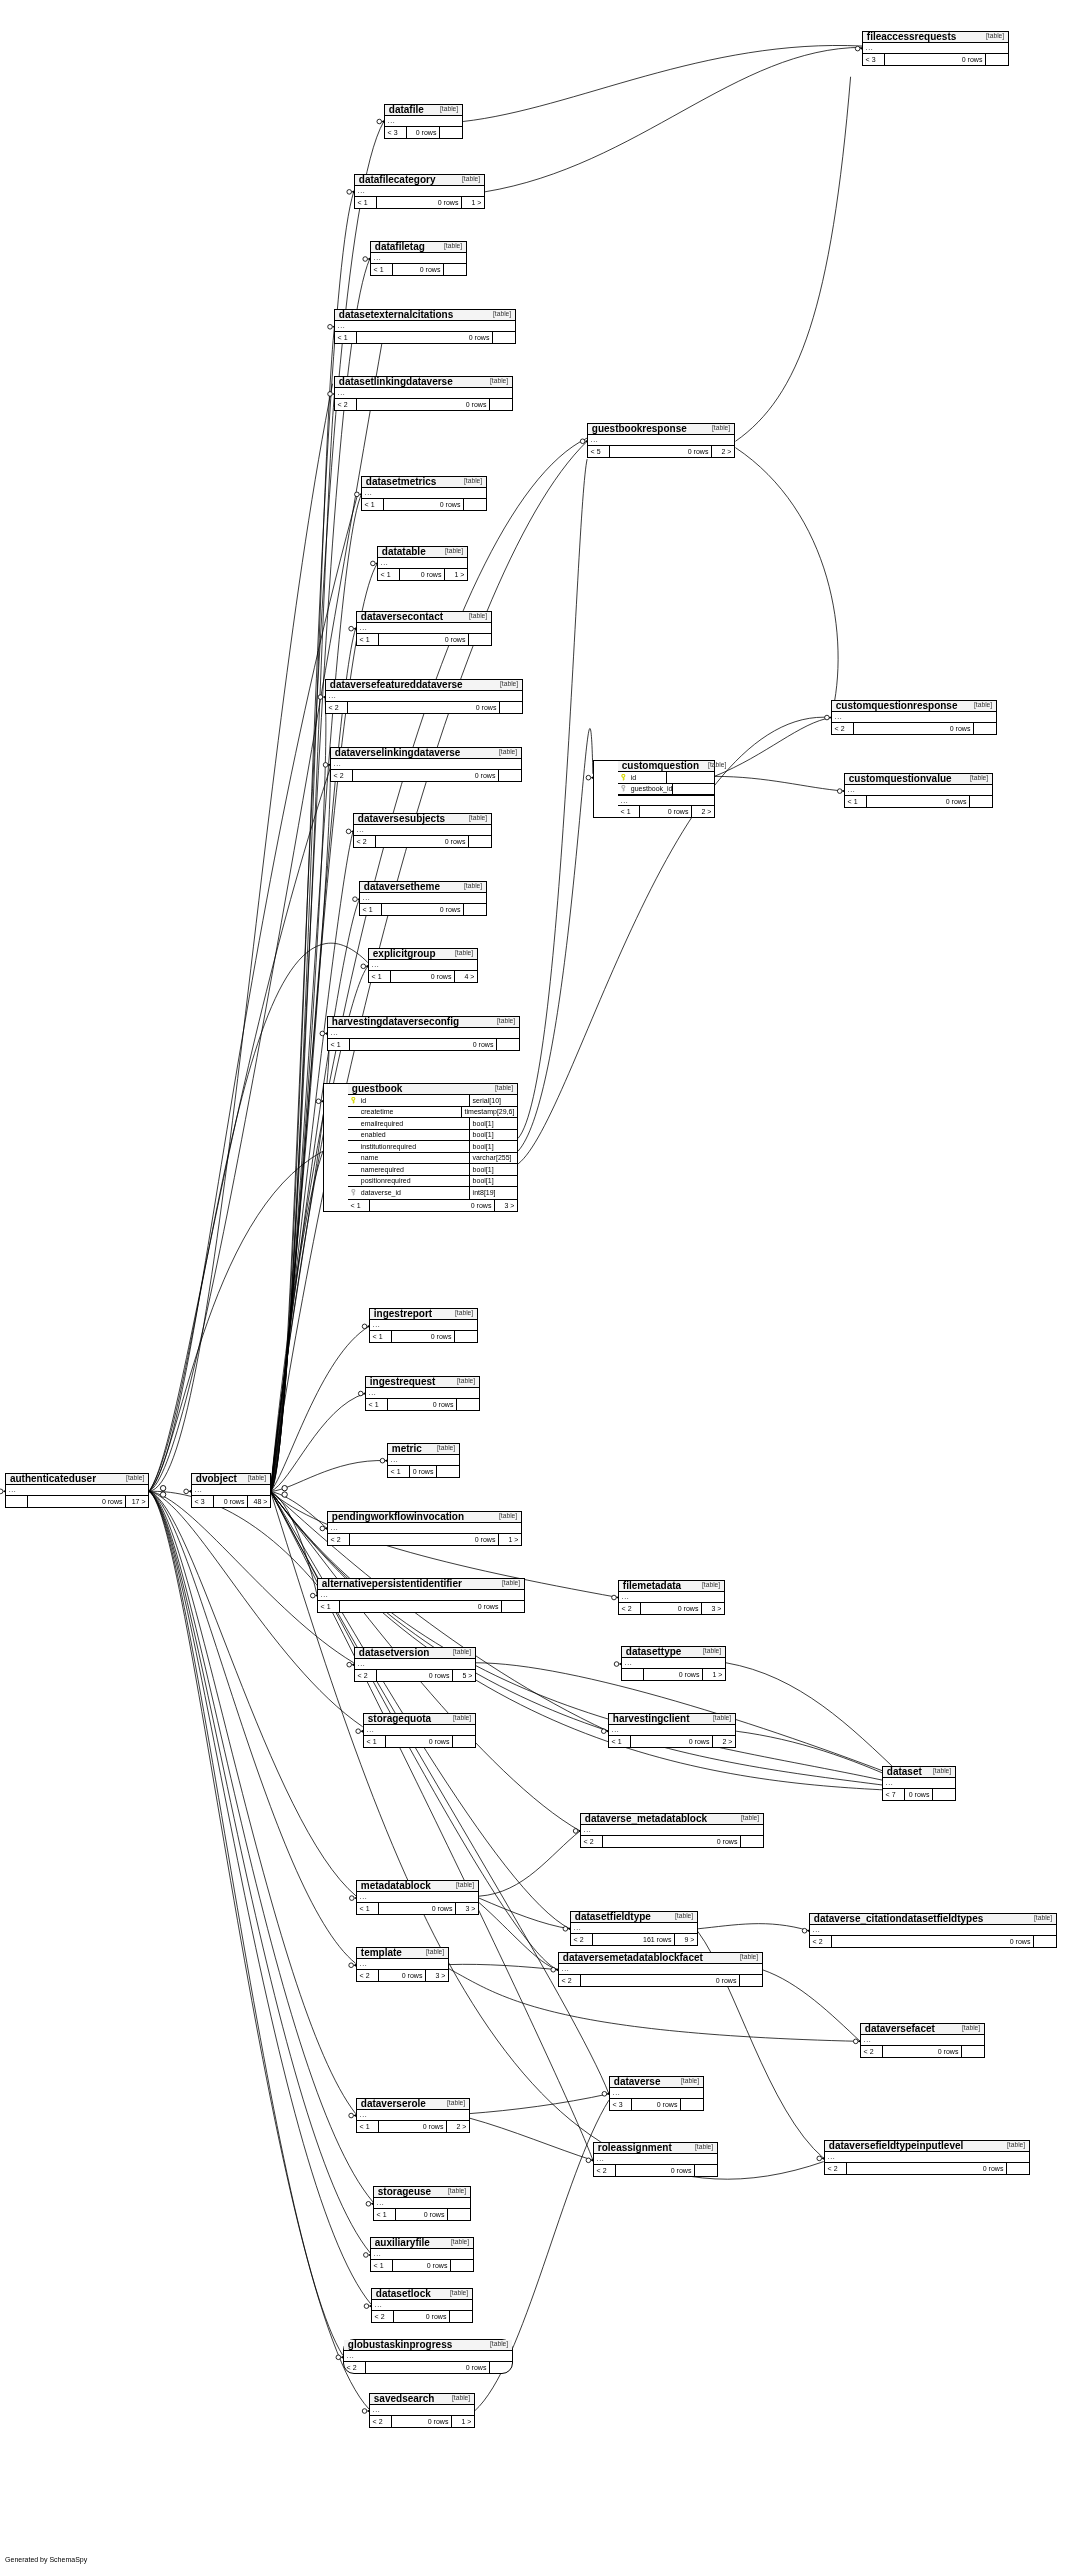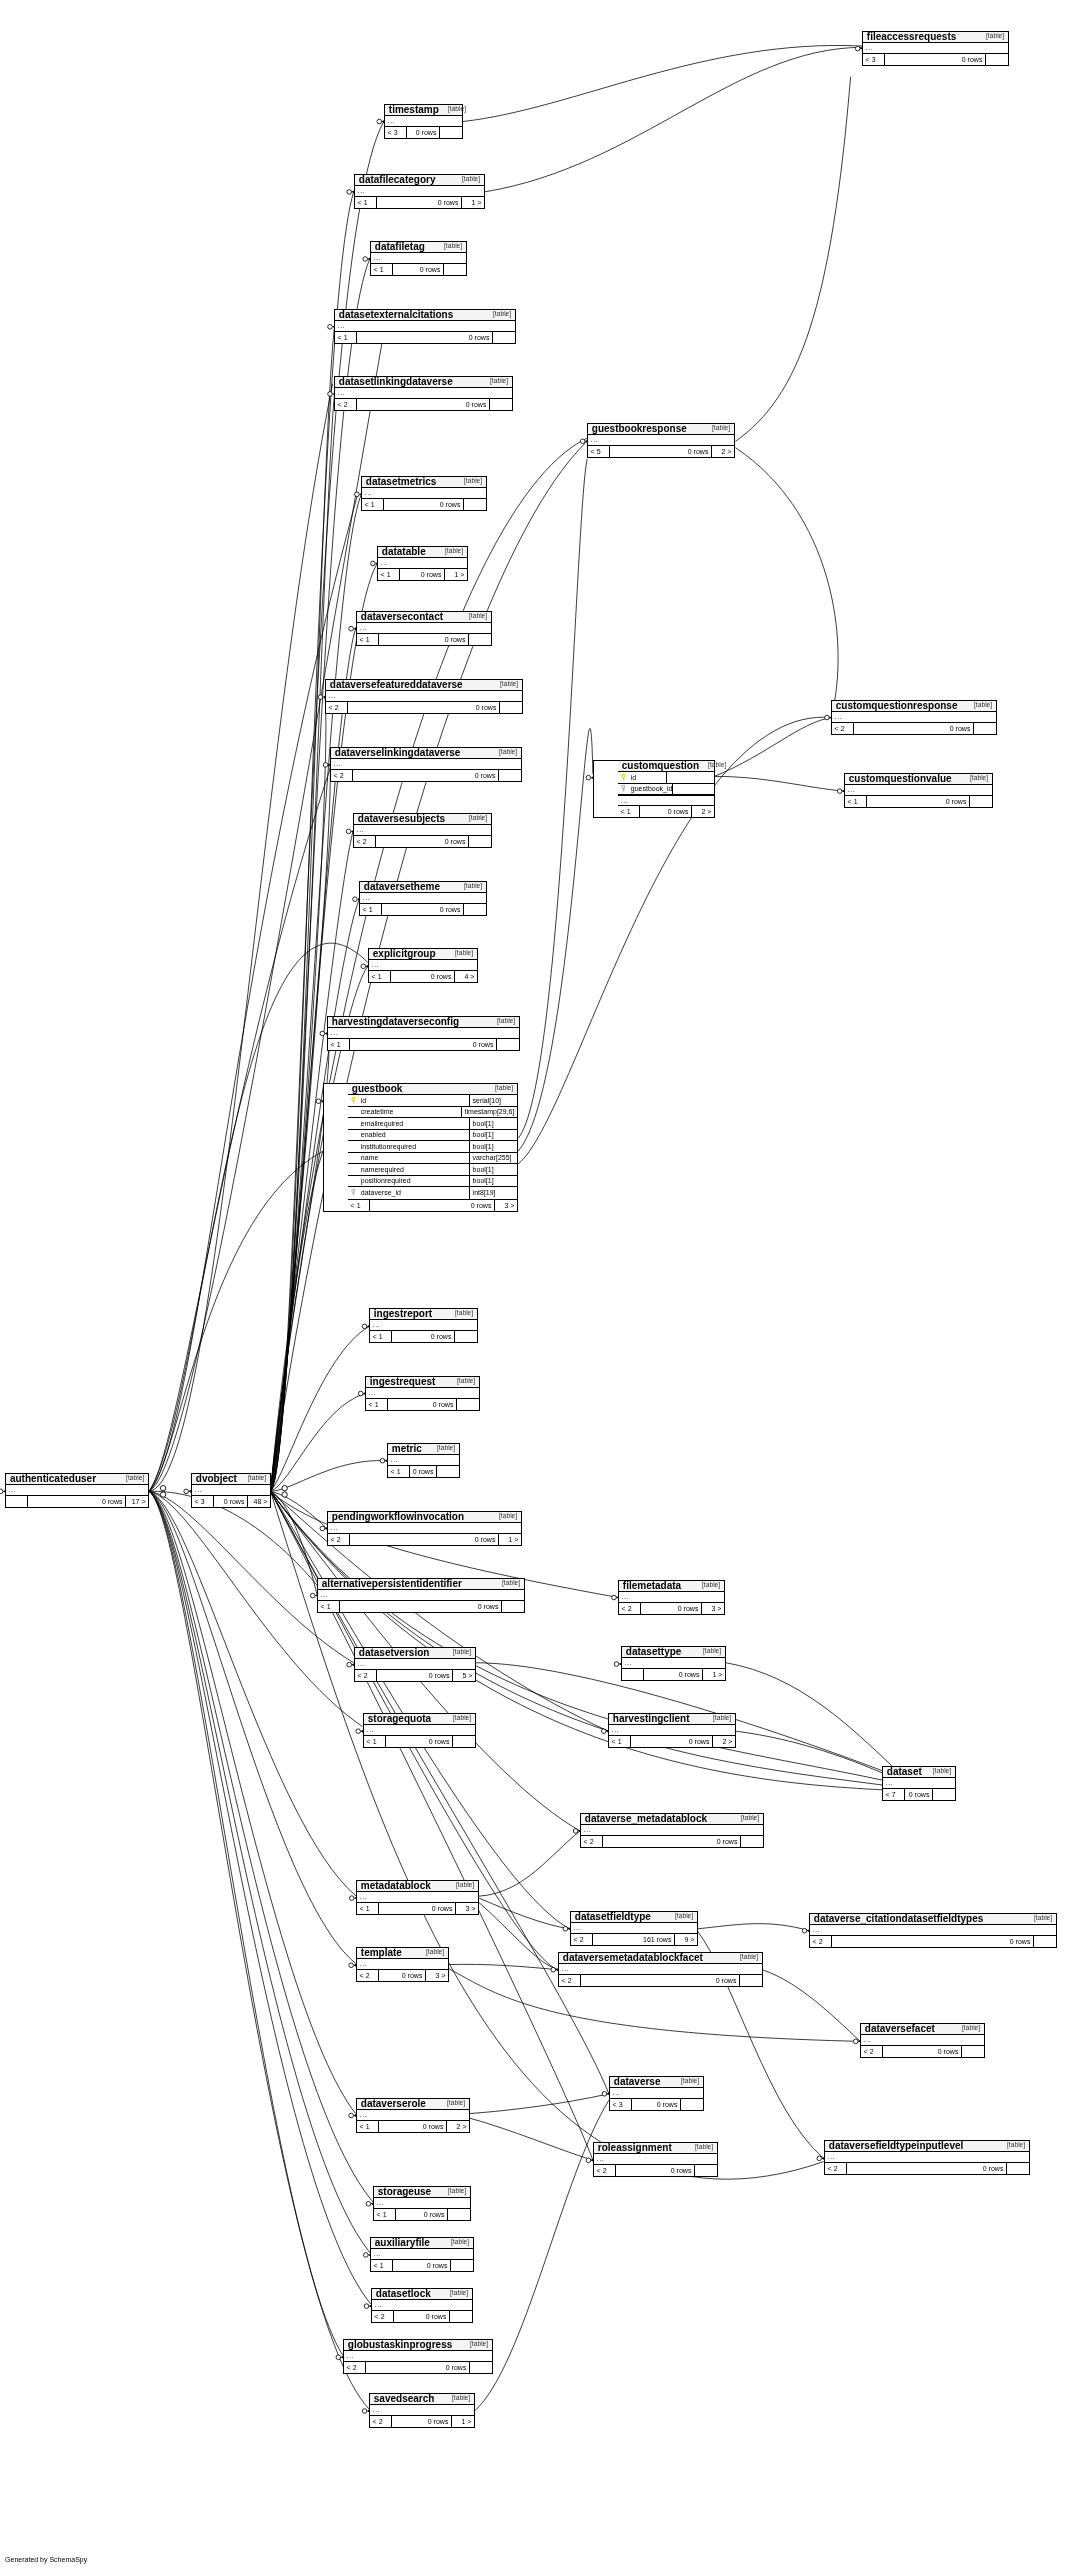--- a/index.html
+++ b/index.html
@@ -326,21 +326,21 @@
           <div class="ellipsis">...</div>
         </div>
         <div class="foot">
           <div class="f-parents">&lt; 3</div>
           <div class="f-rows">0 rows</div>
           <div class="f-children"></div>
         </div>
       </div>
       <div class="node" style="left: 384px; top: 104px; width: 79px;">
         <div class="nhead">
-          <span class="nname">timestamp</span>
+          <span class="nname">datafile</span>
           <span class="ntype">[table]</span>
         </div>
         <div class="nbody">
           <div class="ellipsis">...</div>
         </div>
         <div class="foot">
           <div class="f-parents">&lt; 3</div>
           <div class="f-rows">0 rows</div>
           <div class="f-children"></div>
         </div>
@@ -1077,21 +1077,21 @@
         </div>
         <div class="nbody">
           <div class="ellipsis">...</div>
         </div>
         <div class="foot">
           <div class="f-parents">&lt; 2</div>
           <div class="f-rows">0 rows</div>
           <div class="f-children"></div>
         </div>
       </div>
-      <div class="node" style="left: 343px; top: 2339px; width: 150px;">
+      <div class="node" style="left: 343px; top: 2339px; width: 170px; border-radius: 11px;">
         <div class="nhead">
           <span class="nname">globustaskinprogress</span>
           <span class="ntype">[table]</span>
         </div>
         <div class="nbody">
           <div class="ellipsis">...</div>
         </div>
         <div class="foot">
           <div class="f-parents">&lt; 2</div>
           <div class="f-rows">0 rows</div>

